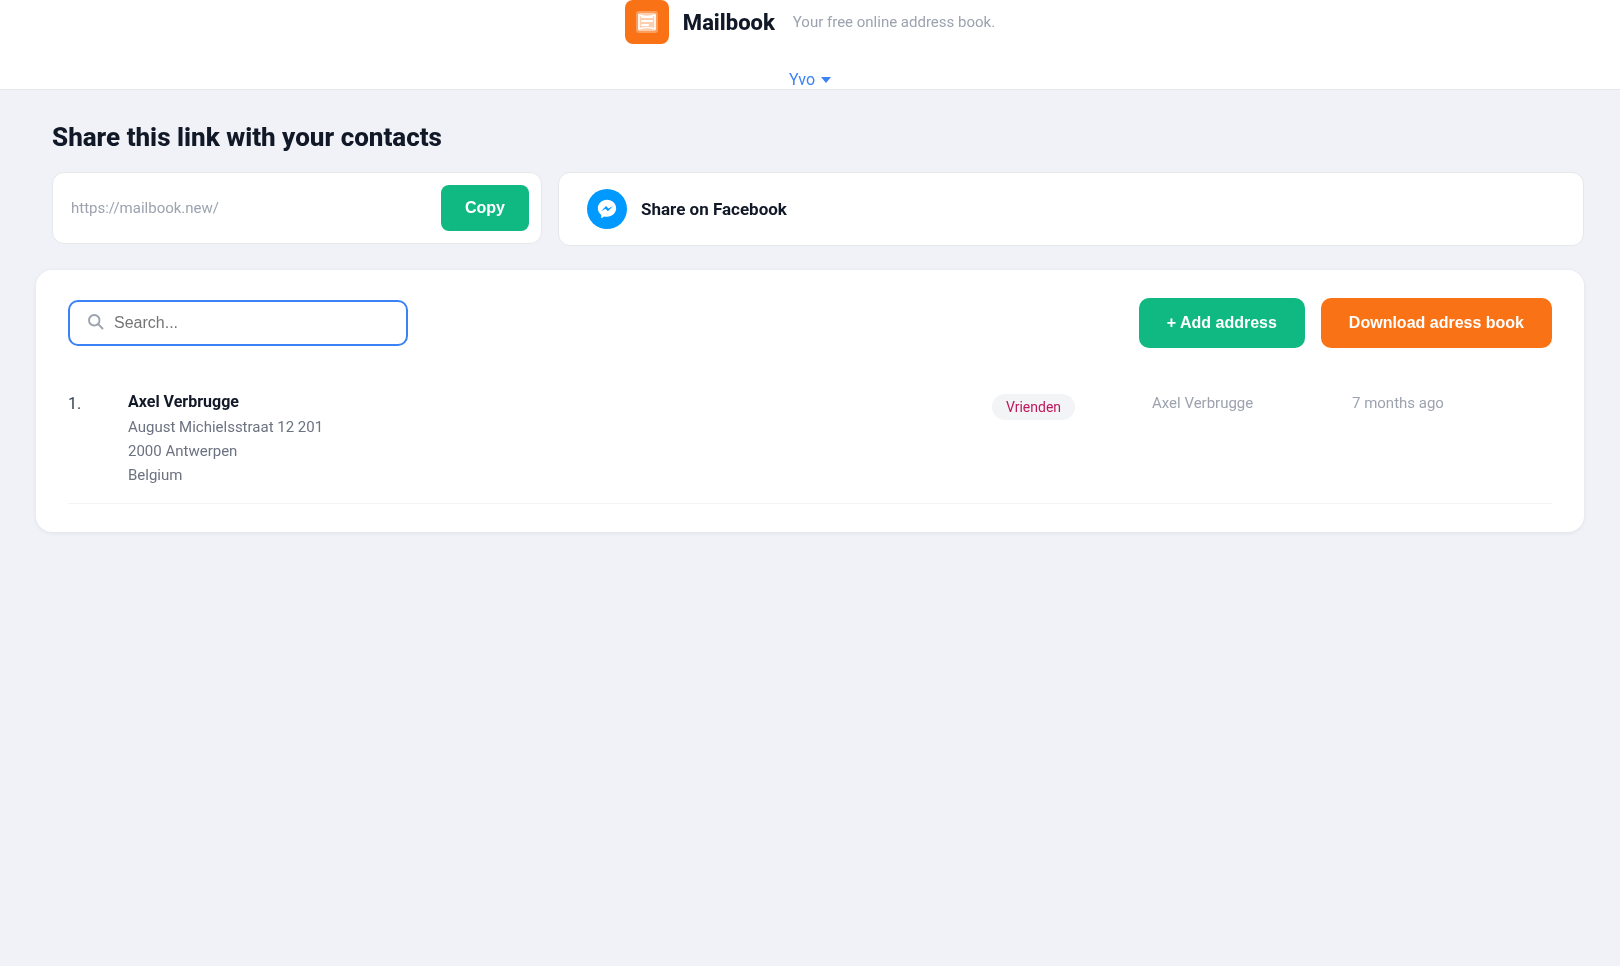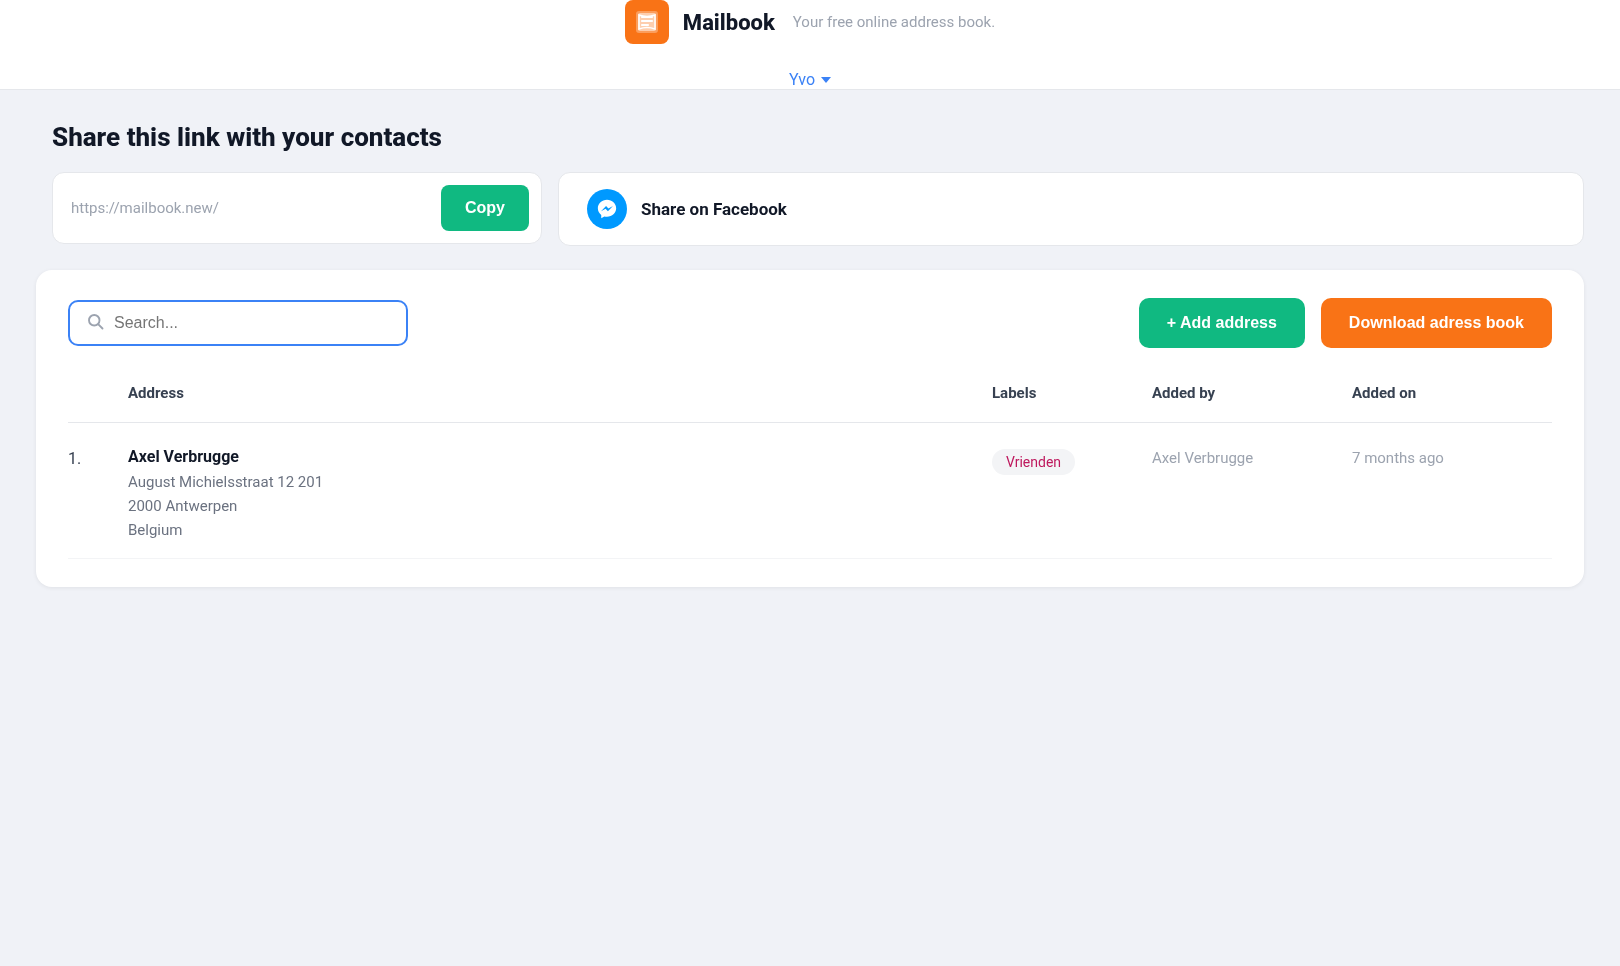--- a/index.html
+++ b/index.html
@@ -338,27 +338,20 @@
             <line x1="16.5" y1="16.5" x2="22" y2="22"></line>
           </svg>
         </span>
         <input type="text" class="search-input" placeholder="Search..." style="">
       </div>
       <div class="spacer"></div>
       <button class="add-address-btn">+ Add address</button>
       <button class="download-btn">Download adress book</button>
     </div>
 
-    <div class="table-header">
-      <div class="table-header-cell"></div>
-      <div class="table-header-cell">Address</div>
-      <div class="table-header-cell">Labels</div>
-      <div class="table-header-cell">Added by</div>
-      <div class="table-header-cell">Added on</div>
-    </div>
 
     <div id="table-rows">
         <div class="table-row">
     <div class="row-number">1.</div>
     <div>
       <div class="contact-name">Axel Verbrugge</div>
       <div class="contact-street">August Michielsstraat 12 201</div>
       <div class="contact-city">2000 Antwerpen</div>
       <div class="contact-country">Belgium</div>
     </div>

